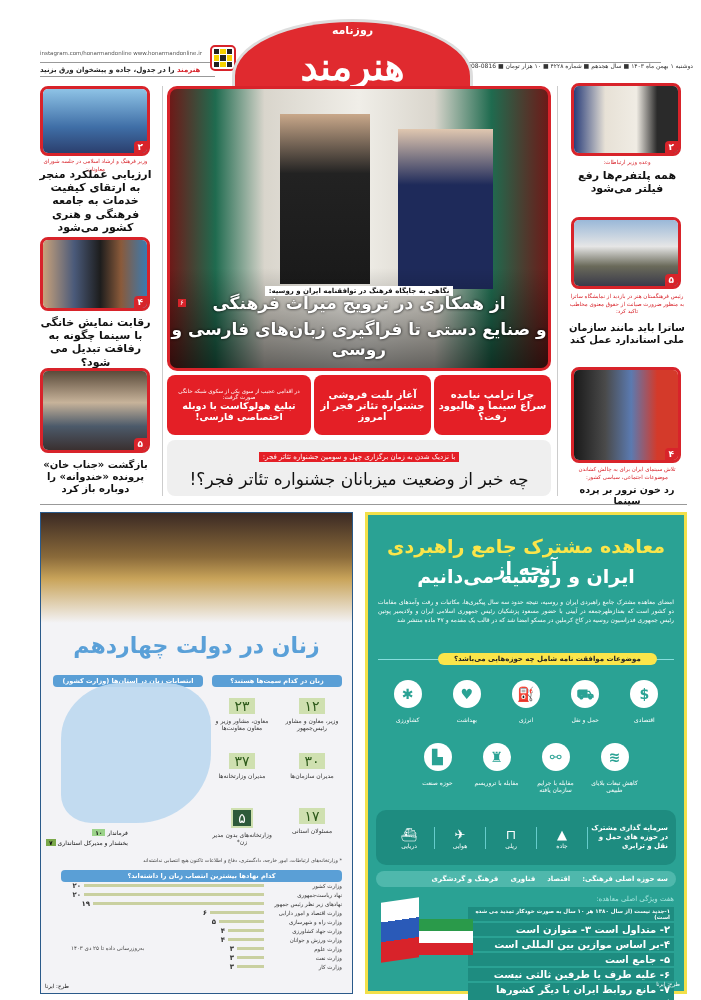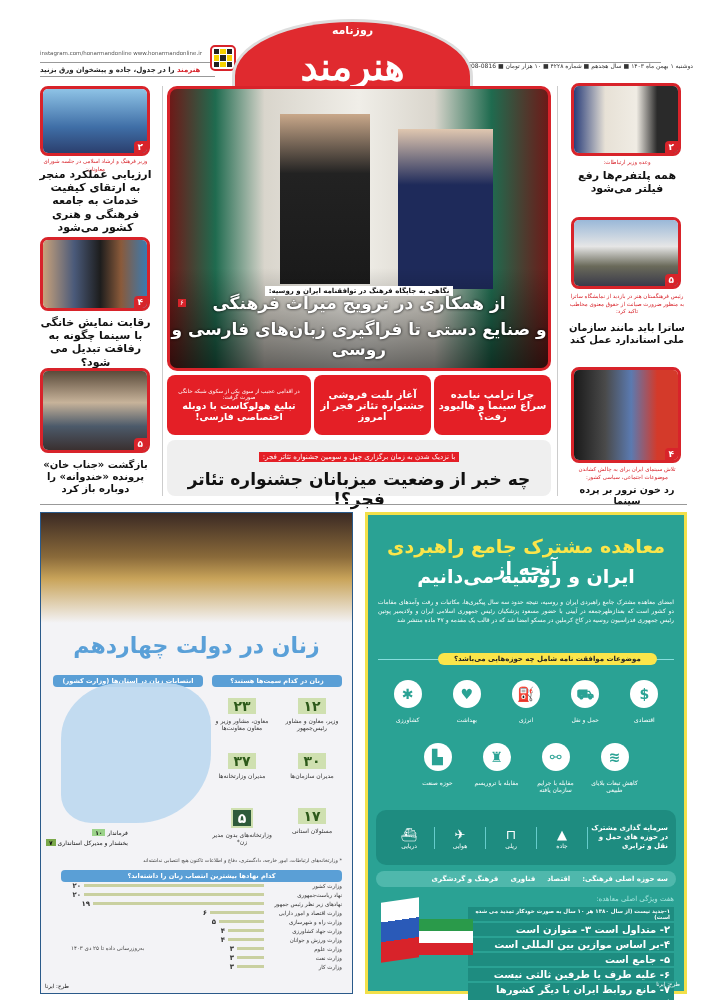--- a/index.html
+++ b/index.html
@@ -43,21 +43,21 @@
 .feat{position:absolute;right:10px;left:100px;top:380px}
 .feat .t{color:#a8e6df;font-size:7px;margin-bottom:4px}
 .feat .r{background:#1e8c80;color:#fff;font-size:10px;font-weight:bold;padding:1px 4px;margin-bottom:2px}
 .flags{position:absolute;left:8px;top:380px;width:110px;height:90px}
 .credit{position:absolute;font-size:5.5px}
 .women{position:absolute;left:40px;top:512px;width:313px;height:482px;border:1px solid #2a5a8a;background:#f3f3f6}
 .wphoto{position:absolute;left:0;top:0;right:0;height:110px;background:linear-gradient(180deg,#3b2a24 0%,#8a6a3a 40%,#c9a45a 60%,#f3f3f6 100%)}
 .wtitle{position:absolute;top:120px;left:0;right:0;text-align:center;color:#5aa0d8;font-size:22px;font-weight:bold}
 .bpill{position:absolute;background:#5a9fd6;color:#fff;font-size:6.5px;font-weight:bold;border-radius:4px;text-align:center;padding:2px}
 .stat{position:absolute;text-align:center;width:60px;font-size:6px;color:#333}
-.stat .n{display:inline-block;background:#cfe0b0;color:#2d5a1a;font-size:14px;font-weight:bold;padding:0 5px;margin-bottom:3px}
+.stat .n{display:inline-block;background:#cfe0b0;color:#2d5a1a;font-size:14px;font-weight:normal;padding:0 5px;margin-bottom:3px}
 .stat .n.dark{background:#2d5a3a;color:#fff;border:2px solid #cfe0b0}
 .map{position:absolute;left:20px;top:170px;width:150px;height:140px;background:#bcd8ef;border-radius:40% 30% 50% 20%;opacity:.9}
 .bars{position:absolute;top:368px;left:6px;right:10px}
 .brow{display:flex;align-items:center;height:9px;font-size:5.5px;color:#333}
 .brow .lab{width:78px;text-align:right}
 .brow .bar{height:3px;background:#c9d0a0;margin-left:3px}
 .brow .val{font-size:7px;font-weight:bold;margin-left:2px}
 </style>
 </head>
 <body>
@@ -138,21 +138,21 @@
 <div class="redbox" style="left:314px;top:375px;width:117px;height:60px;font-size:10px">
     <span>آغاز بلیت فروشی جشنواره تئاتر فجر از امروز</span>
   </div>
 <div class="redbox" style="left:167px;top:375px;width:144px;height:60px">
   <span style="font-size:5.5px;font-weight:normal">در اقدامی عجیب از سوی یکی از سکوی شبکه خانگی صورت گرفت:</span>
   <span style="font-size:9.5px">تبلیغ هولوکاست با دوبله اختصاصی فارسی!</span>
 </div>
 
 <div class="graybox">
   <div style="text-align:center;margin-top:4px"><span style="background:#e41f26;color:#fff;font-size:7px;padding:1px 4px">با نزدیک شدن به زمان برگزاری چهل و سومین جشنواره تئاتر فجر:</span></div>
-  <div style="text-align:center;font-size:17px;font-weight:bold;margin-top:6px">چه خبر از وضعیت میزبانان جشنواره تئاتر فجر؟!</div>
+  <div style="text-align:center;font-size:17px;font-weight:normal;margin-top:6px">چه خبر از وضعیت میزبانان جشنواره تئاتر فجر؟!</div>
 </div>
 
 <div style="position:absolute;left:40px;right:14px;top:504px;height:1px;background:#999"></div>
 
 <div class="teal">
   <div class="h1"><span>معاهده مشترک جامع راهبردی</span> <b style="color:#fff">آنچه از</b></div>
   <div class="h2">ایران و روسیه می‌دانیم</div>
   <div class="body">امضای معاهده مشترک جامع راهبردی ایران و روسیه، نتیجه حدود سه سال پیگیری‌ها، مکاتبات و رفت وآمدهای مقامات دو کشور است که بعدازظهرجمعه در آیینی با حضور مسعود پزشکیان رئیس جمهوری اسلامی ایران و ولادیمیر پوتین رئیس جمهوری فدراسیون روسیه در کاخ کرملین در مسکو امضا شد که در قالب یک مقدمه و ۴۷ ماده منتشر شد</div>
   <div style="position:absolute;left:10px;right:10px;top:144px;height:1px;background:#8dd"></div>
   <div class="pill" style="left:70px;top:138px">موضوعات موافقت نامه شامل چه حوزه‌هایی می‌باشد؟</div>

